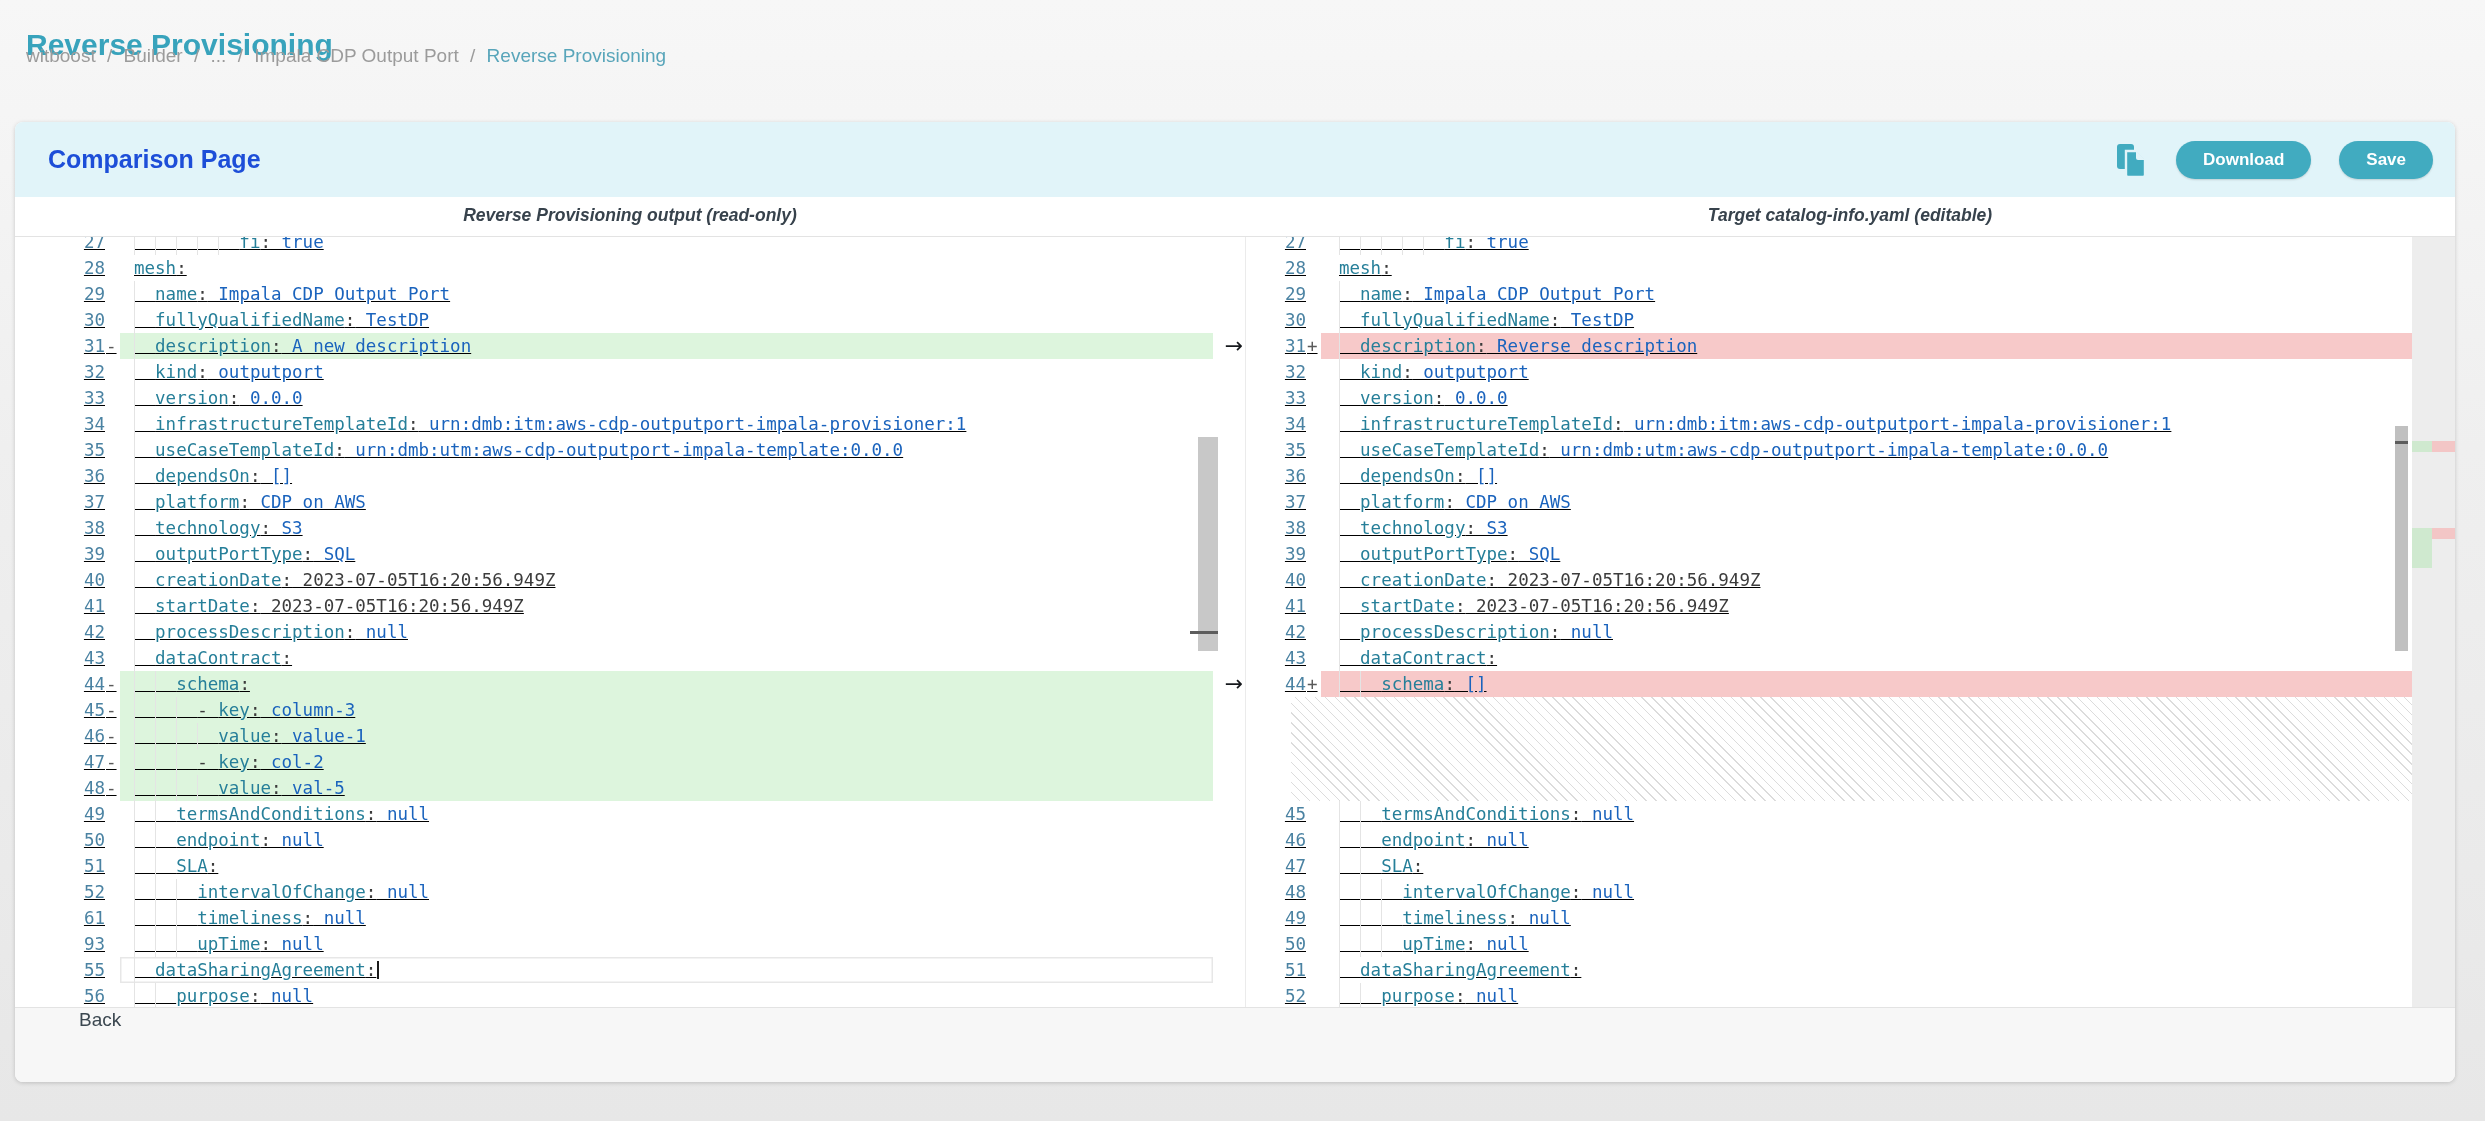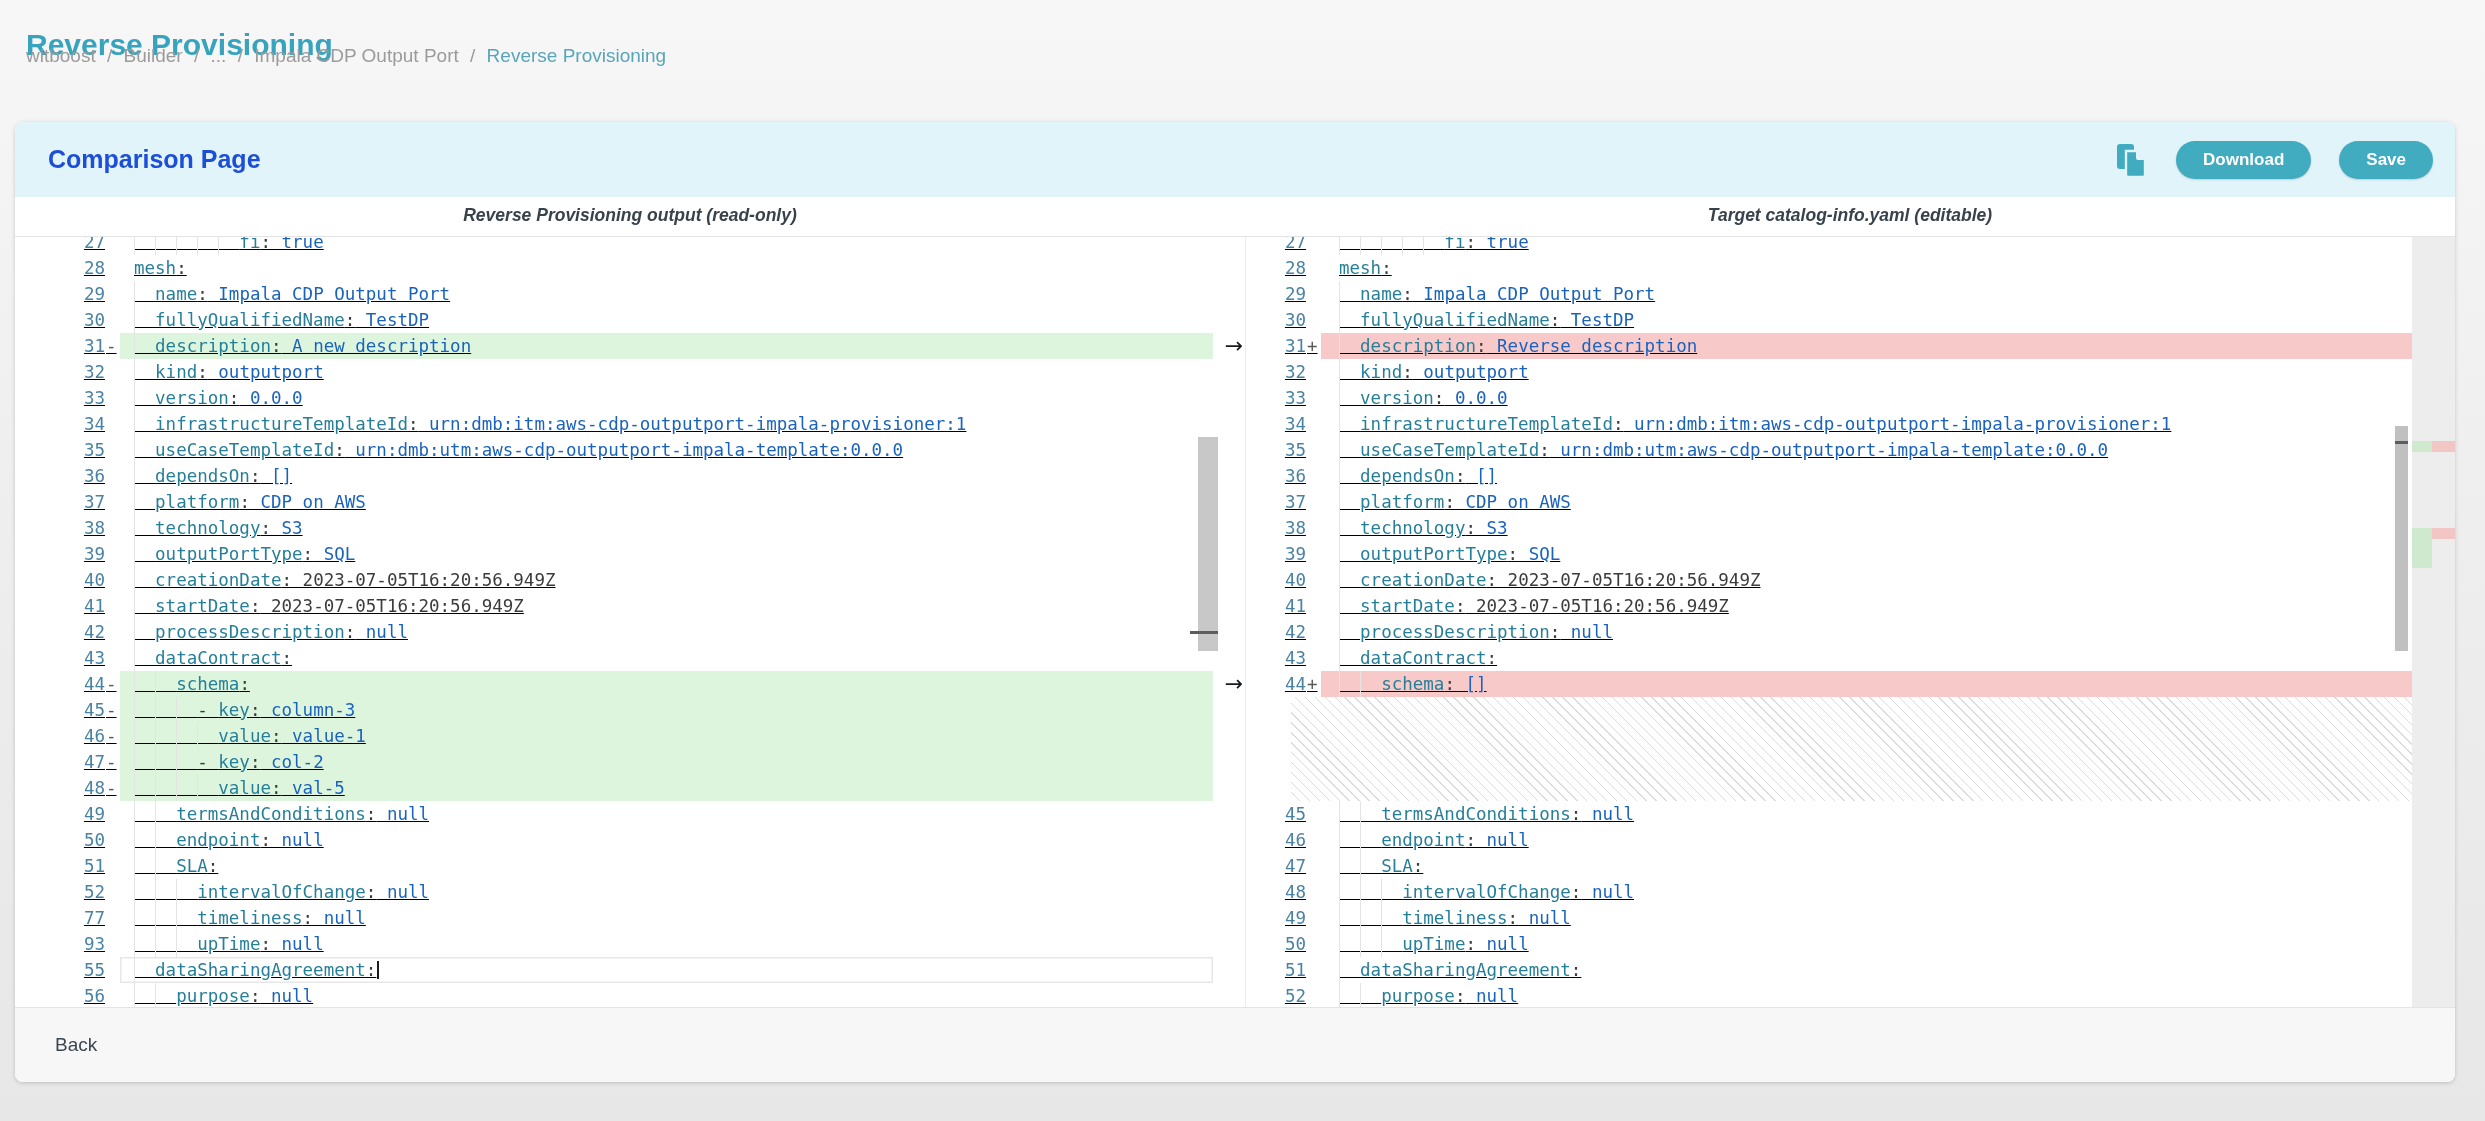--- a/index.html
+++ b/index.html
@@ -73,21 +73,21 @@
   .mark-l{left:1175px;top:394px;width:28px;height:3px;}
   .mark-r{left:2380px;top:204px;width:13px;height:3px;}
   .ruler{position:absolute;left:2397px;top:0;bottom:0;width:43px;background:#ededed;}
   .rmark{position:absolute;}
   .rm-g1{left:0;top:204px;width:20px;height:11px;background:#cfe9cf;}
   .rm-r1{left:20px;top:204px;width:23px;height:11px;background:#f3c6c6;}
   .rm-g2{left:0;top:291px;width:20px;height:40px;background:#cfe9cf;}
   .rm-r2{left:20px;top:291px;width:23px;height:11px;background:#f3c6c6;}
   
   .card-footer{position:absolute;left:0;right:0;bottom:0;height:74px;background:#f7f7f7;
-       border-top:1px solid #e3e3e3;display:flex;align-items:center;}
+       border-top:1px solid #e3e3e3;display:flex;align-items:flex-start;padding-left:24px;}
   .back-btn{margin-left:34px;background:none;border:none;font-family:"Liberation Sans",sans-serif;
        font-size:19px;color:#3b4750;cursor:pointer;font-weight:500;}
 </style>
 </head>
 <body>
 
 <h1 class="page-title">Reverse Provisioning</h1>
 <nav class="breadcrumb">
   <span class="crumb">witboost</span>
   <span>/</span>
@@ -301,21 +301,21 @@
             </div>
           </div>
           <div class="row">
             <span class="ln">52</span>
             <span class="mk"></span>
             <div class="body">
               <span class="txt"><i class="guide" style="left: 0ch;"></i><i class="guide" style="left: 2ch;"></i><i class="guide" style="left: 4ch;"></i>      <span class="tok-k">intervalOfChange</span><span class="tok-p">:</span><span class="tok-s"> null</span></span>
             </div>
           </div>
           <div class="row">
-            <span class="ln">77</span>
+            <span class="ln">61</span>
             <span class="mk"></span>
             <div class="body">
               <span class="txt"><i class="guide" style="left: 0ch;"></i><i class="guide" style="left: 2ch;"></i><i class="guide" style="left: 4ch;"></i>      <span class="tok-k">timeliness</span><span class="tok-p">:</span><span class="tok-s"> null</span></span>
             </div>
           </div>
           <div class="row">
             <span class="ln">93</span>
             <span class="mk"></span>
             <div class="body">
               <span class="txt"><i class="guide" style="left: 0ch;"></i><i class="guide" style="left: 2ch;"></i><i class="guide" style="left: 4ch;"></i>      <span class="tok-k">upTime</span><span class="tok-p">:</span><span class="tok-s"> null</span></span>

